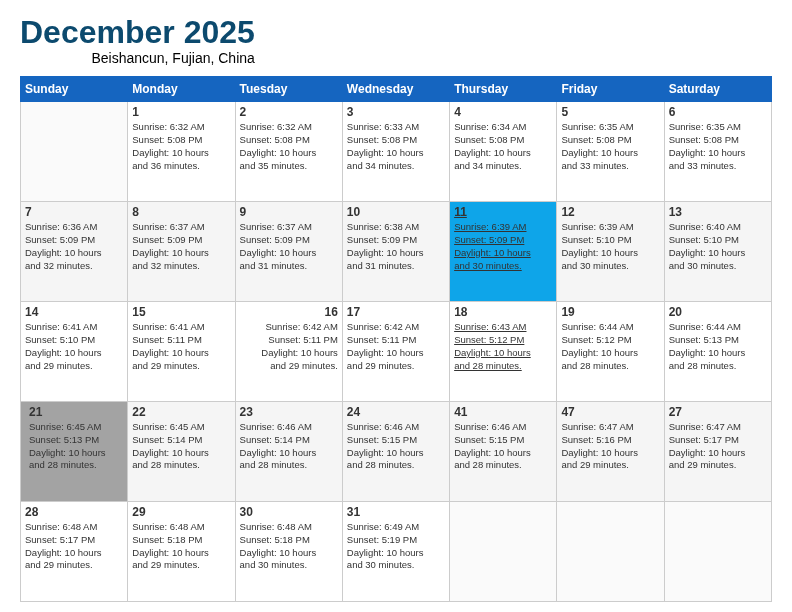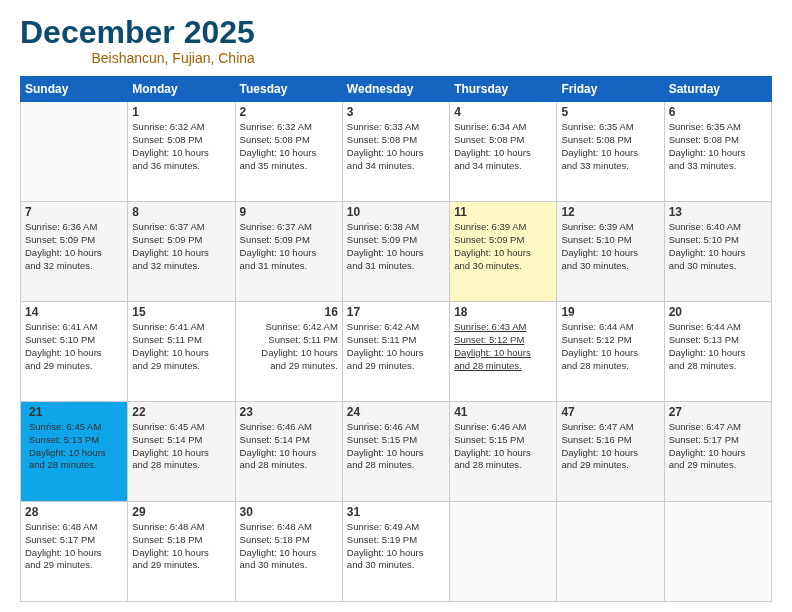--- a/index.html
+++ b/index.html
@@ -36,21 +36,21 @@
       text-align: right;
     }
     .month-title {
       font-size: 32px;
       font-weight: bold;
       color: #0c4a6e;
       line-height: 1.1;
     }
     .location {
       font-size: 14px;
-      color: #a16207;
+      color: #000000;
     }
     .calendar {
       flex: 1;
       border: 1px solid #ccc;
       border-collapse: collapse;
       width: 100%;
       table-layout: fixed;
     }
     .calendar th {
       background: #1565C0;
@@ -175,21 +175,21 @@
 Daylight: 10 hours
 and 31 minutes.</div>
           </td>
           <td style="background: rgb(245, 245, 245);">
             <div class="day-num">10</div>
             <div class="day-info" style="white-space: pre-line;">Sunrise: 6:38 AM
 Sunset: 5:09 PM
 Daylight: 10 hours
 and 31 minutes.</div>
           </td>
-          <td style="background: #fef9c3;">
+          <td style="background: #0ea5e9; text-decoration: underline;">
             <div class="day-num">11</div>
             <div class="day-info" style="white-space: pre-line;">Sunrise: 6:39 AM
 Sunset: 5:09 PM
 Daylight: 10 hours
 and 30 minutes.</div>
           </td>
           <td style="background: rgb(245, 245, 245);">
             <div class="day-num">12</div>
             <div class="day-info" style="white-space: pre-line;">Sunrise: 6:39 AM
 Sunset: 5:10 PM
@@ -249,21 +249,21 @@
           </td>
           <td style="background: rgb(255, 255, 255);">
             <div class="day-num">20</div>
             <div class="day-info" style="white-space: pre-line;">Sunrise: 6:44 AM
 Sunset: 5:13 PM
 Daylight: 10 hours
 and 28 minutes.</div>
           </td>
         </tr>
         <tr>
-          <td style="background: #0ea5e9; padding-left: 8px;">
+          <td style="background: #a3a3a3; padding-left: 8px;">
             <div class="day-num">21</div>
             <div class="day-info" style="white-space: pre-line;">Sunrise: 6:45 AM
 Sunset: 5:13 PM
 Daylight: 10 hours
 and 28 minutes.</div>
           </td>
           <td style="background: rgb(245, 245, 245);">
             <div class="day-num">22</div>
             <div class="day-info" style="white-space: pre-line;">Sunrise: 6:45 AM
 Sunset: 5:14 PM

